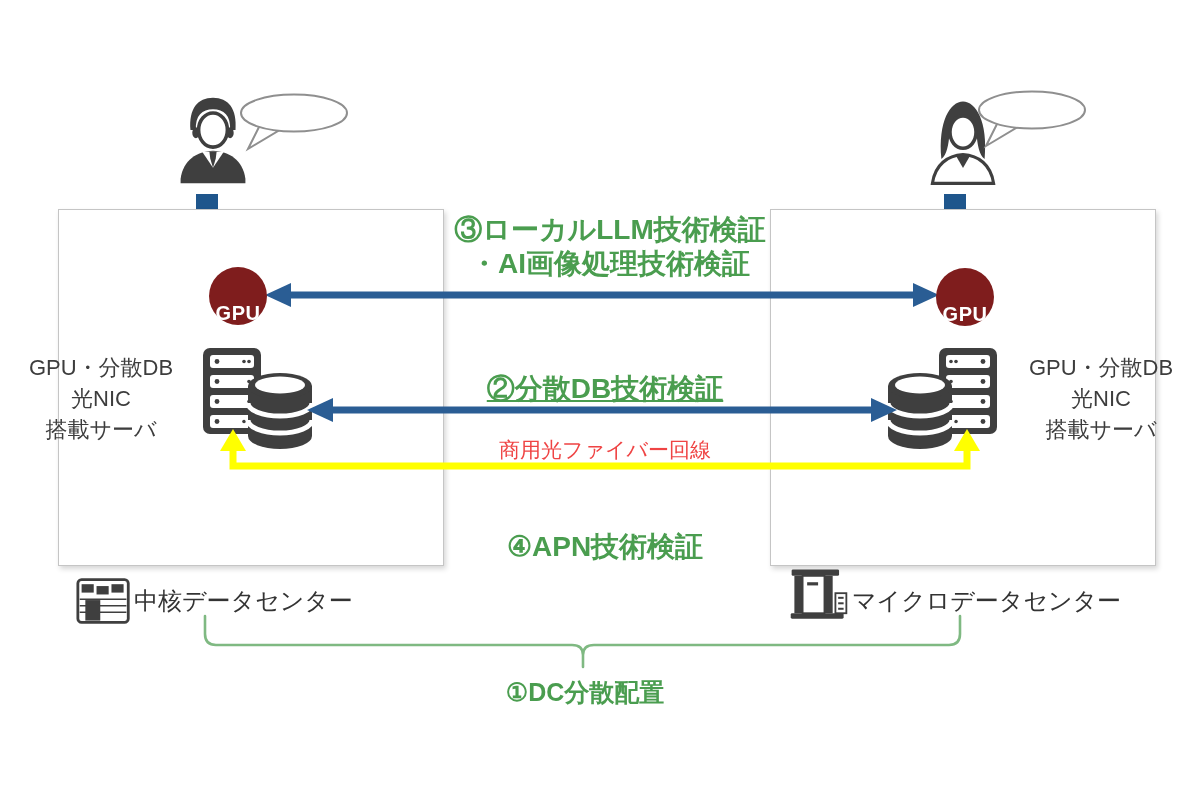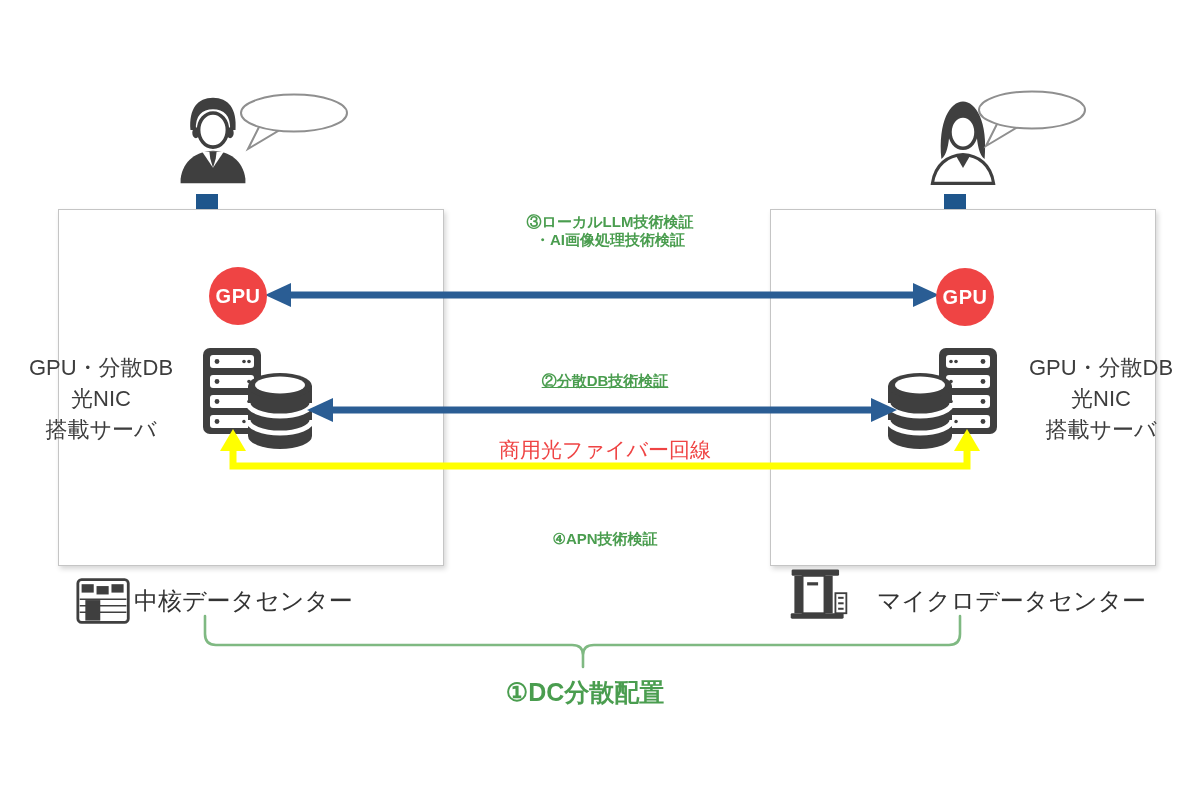--- a/index.html
+++ b/index.html
@@ -11,25 +11,25 @@
   .title { left:390px; top:96px; width:475px; text-align:center;
            font-size:27px; font-weight:bold; color:#262626; letter-spacing:0.5px; }
   .title .hl { background:linear-gradient(to bottom, transparent 45%, #ffff00 45%, #ffff00 97%, transparent 97%);
                padding:0 6px; }
 
   .site-box { width:386px; height:357px; background:#ffffff;
               border:1px solid #c5c5c5; box-shadow:2px 3px 5px rgba(0,0,0,0.16); }
   .box-left  { left:58px;  top:209px; }
   .box-right { left:770px; top:209px; }
 
-  .gpu-circle { width:58px; height:58px; border-radius:50%; background:#ef4444;
+  .gpu-circle { width:58px; height:58px; border-radius:50%; background:#7f1d1d;
                 color:#ffffff; font-weight:bold; font-size:20px;
-                display:flex; align-items:center; justify-content:center; letter-spacing:0.5px; }
-
-  .green-note { color:#4a9d4f; font-weight:bold; font-size:15px; text-align:center; line-height:1.2; }
+                display:flex; align-items:flex-end; justify-content:center; letter-spacing:0.5px; }
+
+  .green-note { color:#4a9d4f; font-weight:bold; font-size:28px; text-align:center; line-height:1.2; }
   .black-note { color:#ef4444; font-size:21px; text-align:center; }
 
   .server-label { width:182px; text-align:center; font-size:22px; color:#3d3d3d; line-height:1.42; }
 
   .dc-label { font-size:24px; color:#333333; white-space:nowrap; }
 
   .bottom-note { color:#4a9d4f; font-weight:bold; font-size:25px; text-align:center; }
 </style>
 </head>
 <body>
@@ -192,21 +192,21 @@
     <rect x="7" y="9" width="9" height="41" fill="#3f3f3f"></rect>
     <rect x="40" y="9" width="9" height="41" fill="#3f3f3f"></rect>
     <rect x="16" y="9" width="24" height="41" fill="#ffffff" stroke="#3f3f3f" stroke-width="2"></rect>
     <rect x="21" y="16" width="12" height="3.5" fill="#3f3f3f"></rect>
     <rect x="52" y="28" width="12" height="22" fill="#ffffff" stroke="#3f3f3f" stroke-width="2"></rect>
     <rect x="55" y="32" width="6" height="2.2" fill="#3f3f3f"></rect>
     <rect x="55" y="38" width="6" height="2.2" fill="#3f3f3f"></rect>
     <rect x="55" y="44" width="6" height="2.2" fill="#3f3f3f"></rect>
     <rect x="3" y="50" width="58" height="6" rx="1.5" fill="#3f3f3f"></rect>
   </svg>
-  <div class="abs dc-label" style="left:852px; top:585px;margin-left:25px;">マイクロデータセンター</div>
+  <div class="abs dc-label" style="left:852px; top:585px;">マイクロデータセンター</div>
 
   <svg class="abs" style="left:195px; top:610px;" width="780" height="64" viewBox="0 0 780 64">
     <path d="M10,6 L10,24 Q10,35 21,35 L377,35 Q388,35 388,45 L388,57 M388,57 L388,45 Q388,35 399,35 L754,35 Q765,35 765,24 L765,6" stroke="#7fb982" stroke-width="2.6" fill="none" stroke-linecap="round"></path>
   </svg>
 
   <div class="abs bottom-note" style="left:400px; top:676px; width:370px;">①DC分散配置</div>
 
 </div>
 
 </body></html>

